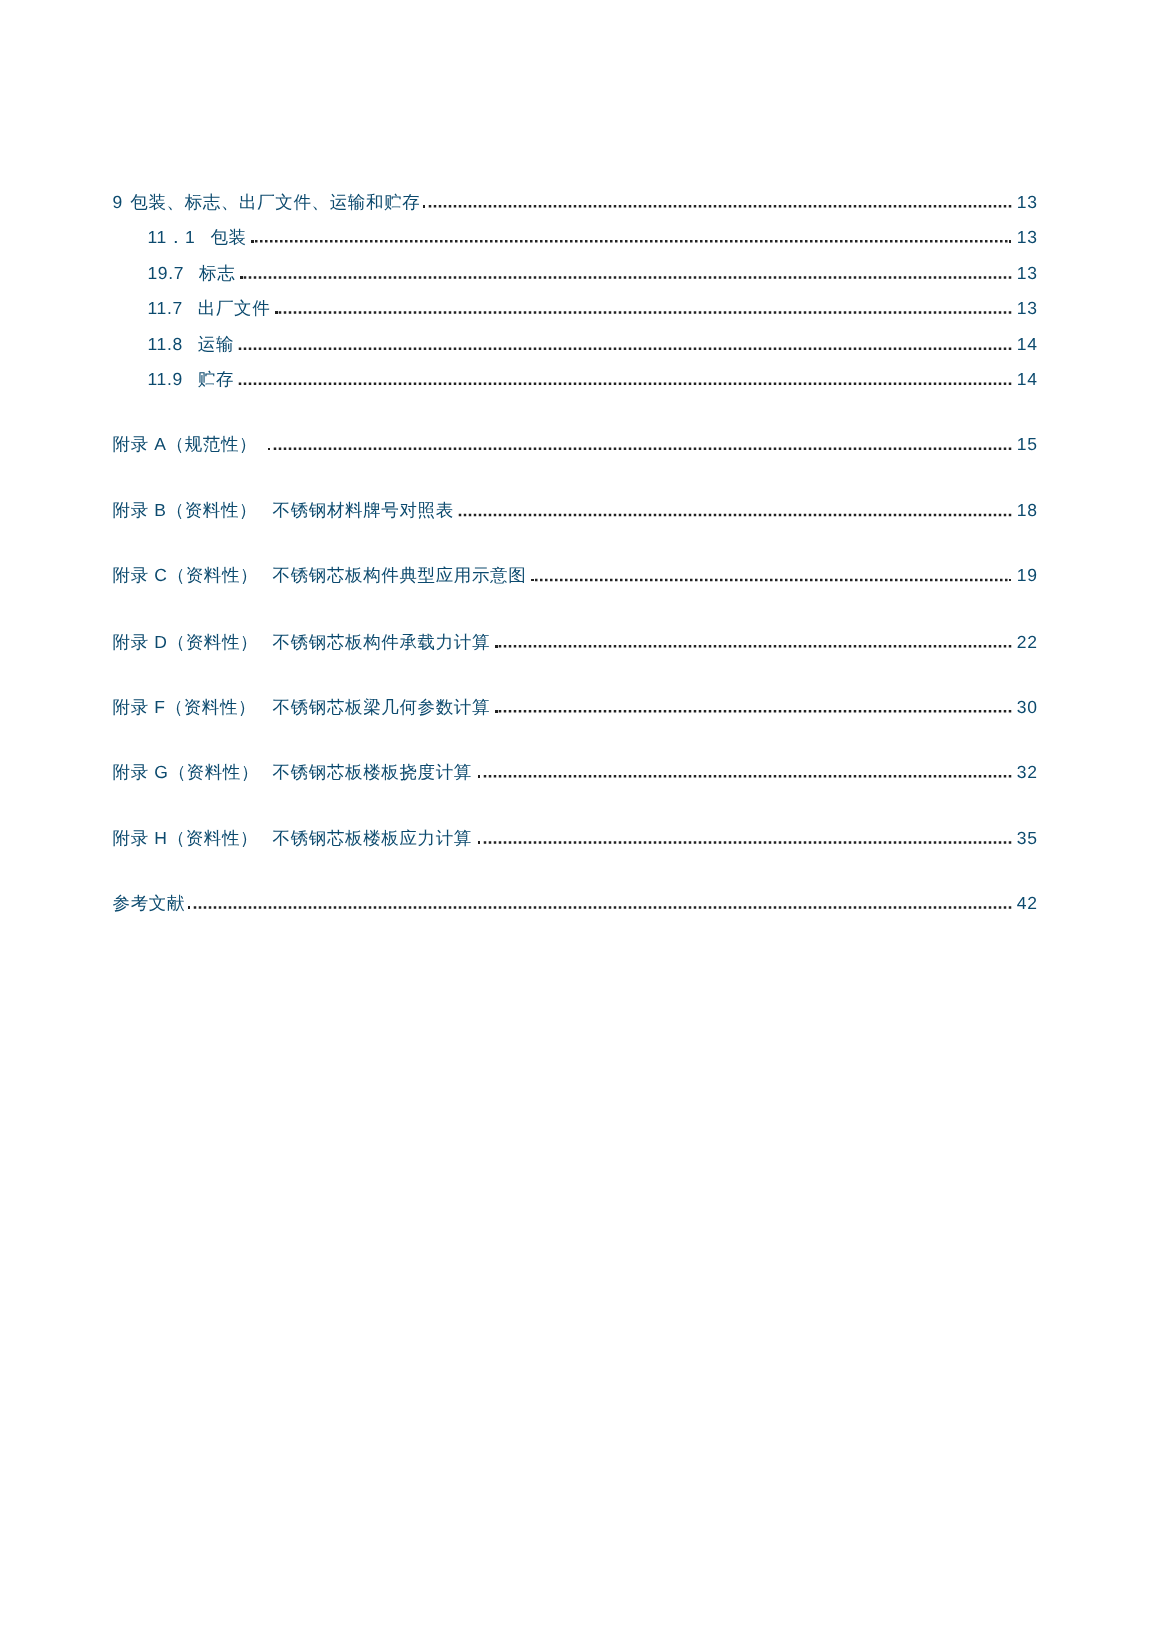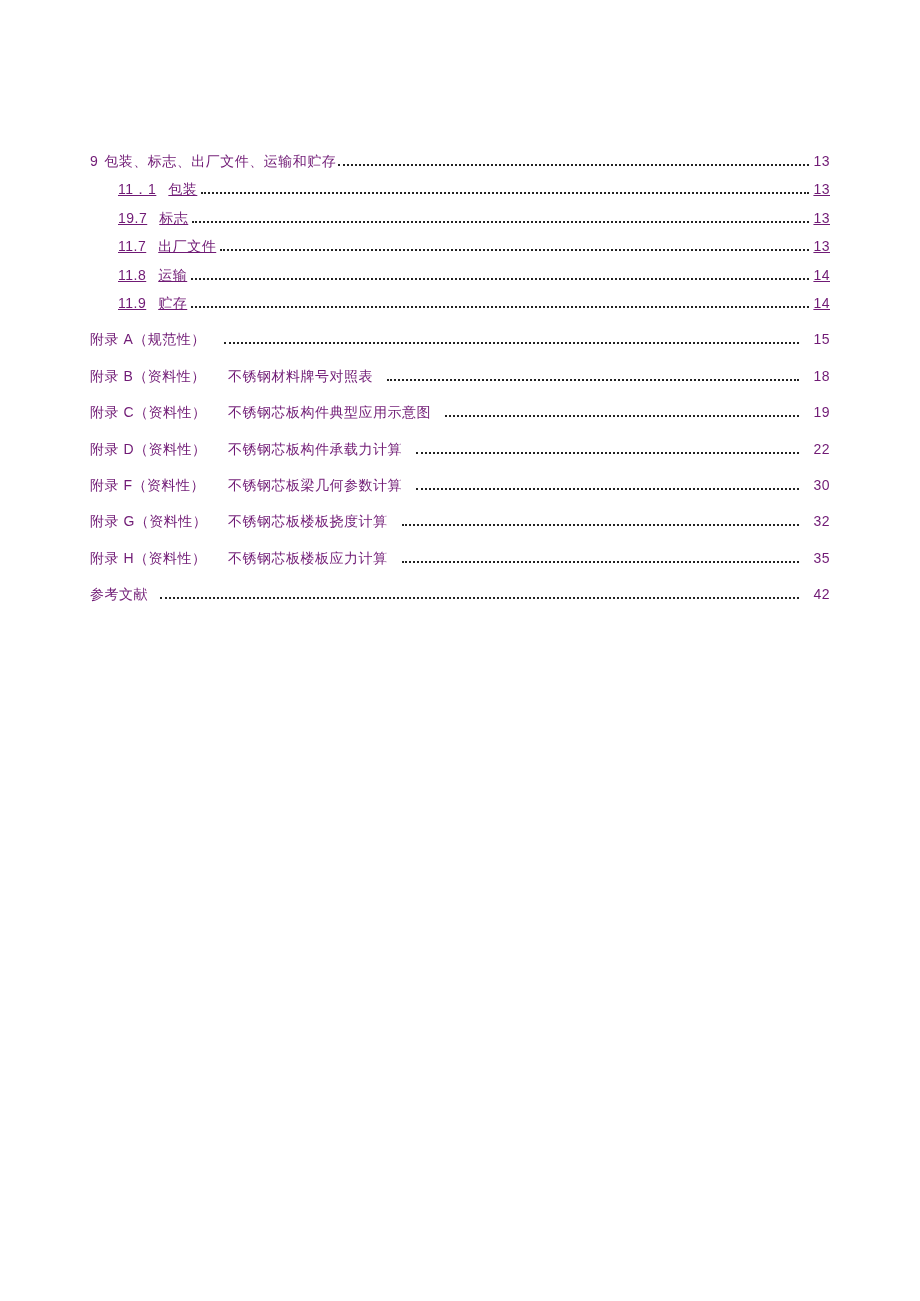--- a/index.html
+++ b/index.html
@@ -7,40 +7,38 @@
     padding: 0;
     background: #ffffff;
     width: 920px;
   }
   .page {
     box-sizing: border-box;
     width: 920px;
     padding: 150px 90px 0 90px;
     font-family: "Microsoft YaHei", "SimSun", "Songti SC", sans-serif;
     font-size: 14px;
-    color: #701a75;
+    color: #0c4a6e;
     line-height: 1.6;
   }
   .toc-row {
     display: flex;
     align-items: baseline;
     margin: 6px 0;
     white-space: nowrap;
     letter-spacing: 0.5px;
   }
   .toc-row.l0 {
     margin-top: 0;
   }
   .toc-row.l1 {
     padding-left: 28px;
-    text-decoration: underline;
   }
   .toc-row.appendix {
-    margin-top: 14px;
-    gap: 10px;
+    margin-top: 30px;
   }
   .lead-label {
     flex: 0 0 auto;
   }
   .lead-num {
     flex: 0 0 auto;
     margin-right: 12px;
     font-family: Arial, "Microsoft YaHei", sans-serif;
   }
   .lead-title {

